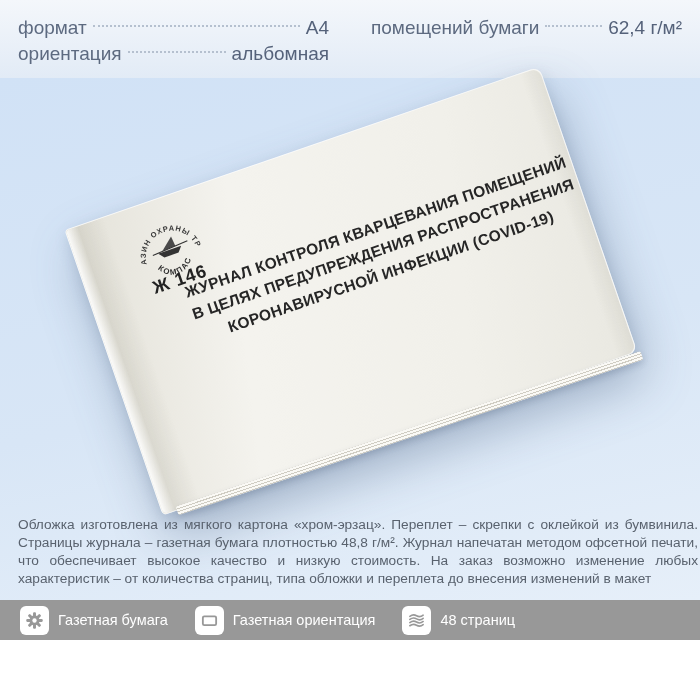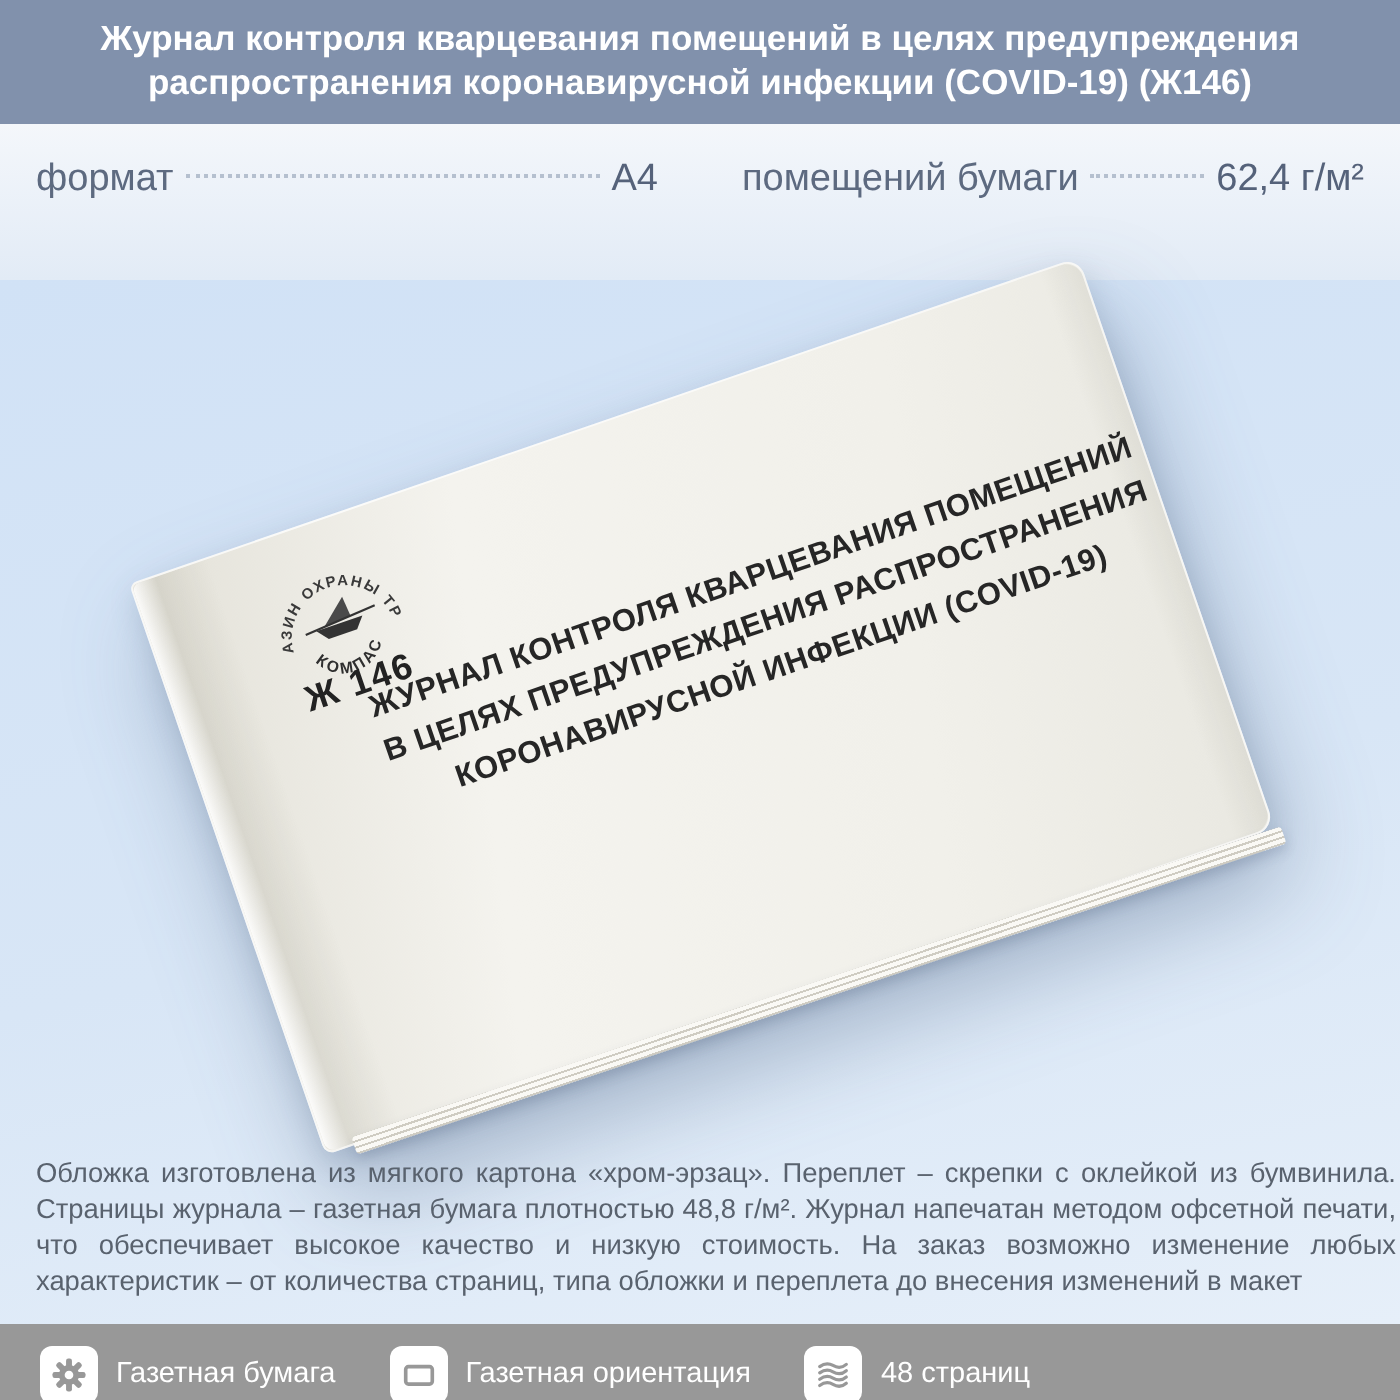--- a/index.html
+++ b/index.html
@@ -39,41 +39,43 @@
   .logo svg{display:block;margin:0 auto;}
   .logo-code{margin-top:-7px;font-size:18px;font-weight:800;letter-spacing:1px;color:#222;}
 
   .cover-title{position:absolute;left:92px;right:4px;top:86px;text-align:center;
         color:#262626;font-weight:700;font-size:15.5px;letter-spacing:.3px;line-height:1.5;}
 
   .desc{position:absolute;left:0;right:0;top:428px;padding:10px 2px 0 18px;
         color:#59626e;font-size:13.7px;line-height:1.32;text-align:justify;}
 
   
-  .footer{height:50px;background:#989898;display:flex;align-items:center;gap:27px;padding:0 20px;box-sizing:border-box;}
+  .footer{height:40px;background:#989898;display:flex;align-items:center;gap:27px;padding:0 20px;box-sizing:border-box;}
   .fitem{display:flex;align-items:center;gap:9px;}
   .ficon{width:29px;height:29px;background:#ffffff;border-radius:6px;flex:0 0 auto;
          display:flex;align-items:center;justify-content:center;}
   .flabel{color:#ffffff;font-size:14.5px;white-space:nowrap;}
 </style>
 </head>
 <body>
 
 <div class="page">
 
-  <div class="hdr">
-    <div class="hdr-title">Журнал контроля кварцевания помещений в целях предупреждения распространения коронавирусной инфекции (COVID-19) (Ж146)</div>
-  </div>
 
   <div class="specs">
     <div class="spec-col">
       <div class="spec-row">
         <span class="spec-label">формат</span>
         <span class="spec-leader"></span>
         <span class="spec-value">А4</span>
+      </div>
+      <div class="spec-row">
+        <span class="spec-label">ориентация</span>
+        <span class="spec-leader"></span>
+        <span class="spec-value">альбомная</span>
       </div>
     </div>
     <div class="spec-col">
       <div class="spec-row">
         <span class="spec-label">помещений бумаги</span>
         <span class="spec-leader"></span>
         <span class="spec-value">62,4 г/м²</span>
       </div>
     </div>
   </div>

